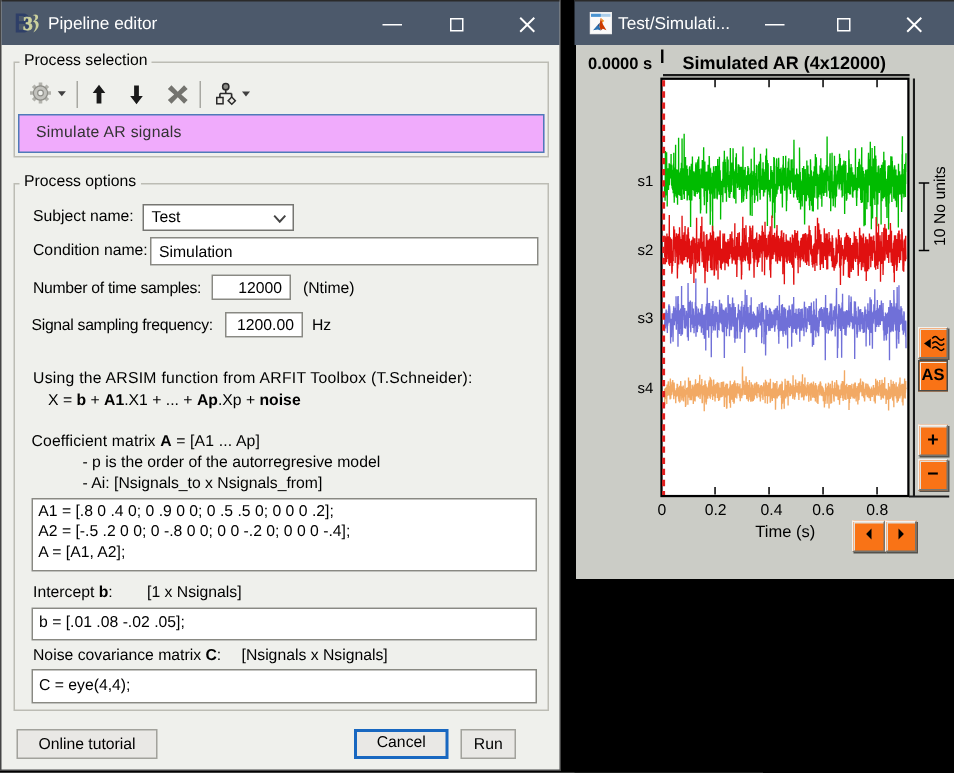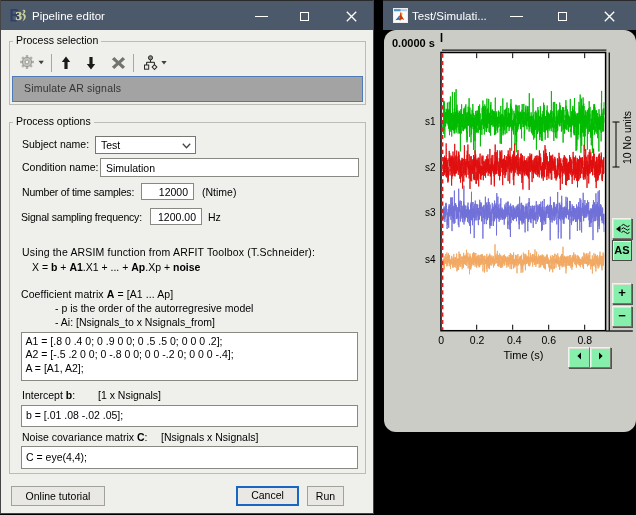--- a/index.html
+++ b/index.html
@@ -8,36 +8,36 @@
 #lw { position:absolute; left:0; top:0; width:374px; height:514px;
   background:#eff0ec; border:1px solid #454545; border-top:none; }
 #lw-title { position:absolute; left:0; top:0; width:100%; height:30px;
   background:#4c596b; color:#fff; border-top:1px solid #2a2a2a; }
 .cap { position:absolute; font-size:11.5px; color:#fff; white-space:nowrap; }
 
 .grp { position:absolute; border:1px solid #bcbcb4; }
 .grplabel { position:absolute; background:#eff0ec; font-size:10.5px; color:#000; padding:0 3px; }
 
 #lstbox { position:absolute; left:11px; top:76px; width:351px; height:26px;
-  background:#a3a3a3; border:1px solid #4f7ab8; }
+  background:#f0abfc; border:1px solid #4f7ab8; }
 #lstbox span { position:absolute; left:11px; top:5px; font-size:10.5px; letter-spacing:0.2px; color:#333; }
 
 .lb { position:absolute; font-size:10.5px; color:#000; white-space:nowrap; }
 .inp { position:absolute; background:#fff; border:1px solid #898983;
   font-size:10.5px; color:#000; white-space:nowrap;padding-left:18px; }
 
 .btn { position:absolute; height:20px; background:#e9e8e5; border:1px solid #a2a29c;
   font-size:10.5px; color:#000; text-align:center; }
 
 #rw { position:absolute; left:383px; top:0; width:253px; height:515px; background:#000; }
 #rw-title { position:absolute; left:0; top:0; width:100%; height:30px; background:#4c596b;
   border-top:1px solid #2a2a2a; }
-#rw-fig { position:absolute; left:1px; top:30px; width:252px; height:402px; background:#cbccc6;border-radius:12px; }
+#rw-fig { position:absolute; left:1px; top:30px; width:252px; height:356px; background:#cbccc6; }
 .figtxt { position:absolute; font-size:10.5px; color:#000; white-space:nowrap; }
-.sbtn { position:absolute; left:228px; width:20px; height:21px; background:#86efac;
+.sbtn { position:absolute; left:228px; width:20px; height:21px; background:#f97316;
   border:1px solid; border-color:#f4f2ee #77756f #77756f #f4f2ee;
   box-shadow:inset 1px 1px 0 #e2dfd9, 1px 1px 0 #54524d;
   text-align:center; font-size:11px; color:#000; }
 .mindash { position:absolute; top:15px; width:13px; height:1.2px; background:#fff; }
 .maxbox { position:absolute; top:11px; width:9px; height:9px; border:1px solid #fff; }
 </style></head>
 <body>
 
 <div id="lw">
   <div id="lw-title">
@@ -168,20 +168,21 @@
     </svg>
     <span class="cap" style="left:29px; top:9px;">Test/Simulati...</span>
     <div class="mindash" style="left:127px;"></div>
     <div class="maxbox" style="left:175px;"></div>
     <svg class="abs" style="left:221px; top:10px;" width="11" height="11" viewBox="0 0 11 11">
         <path d="M0.8 0.8 L10.2 10.2 M10.2 0.8 L0.8 10.2" stroke="#fff" stroke-width="1.3"></path>
       </svg>
   </div>
   <div id="rw-fig">
     <div class="figtxt" style="left:8px; top:7px; font-weight:bold; font-size:11px;">0.0000 s</div>
+    <div class="figtxt" style="left:71px; top:5px; font-weight:bold; font-size:12px;">Simulated AR (4x12000)</div>
 
     <svg class="abs" style="left:0; top:0;" width="252" height="348" viewBox="0 0 252 348">
       <rect x="57" y="22.5" width="164.6" height="278.2" fill="#fff" stroke="#000" stroke-width="1.5"></rect>
       <g stroke="#000" stroke-width="1">
         <line x1="92.7" y1="23.2" x2="92.7" y2="28.2"></line>
         <line x1="128.7" y1="23.2" x2="128.7" y2="28.2"></line>
         <line x1="164.7" y1="23.2" x2="164.7" y2="28.2"></line>
         <line x1="200.7" y1="23.2" x2="200.7" y2="28.2"></line>
         <line x1="92.7" y1="294.7" x2="92.7" y2="299.7"></line>
         <line x1="128.7" y1="294.7" x2="128.7" y2="299.7"></line>

